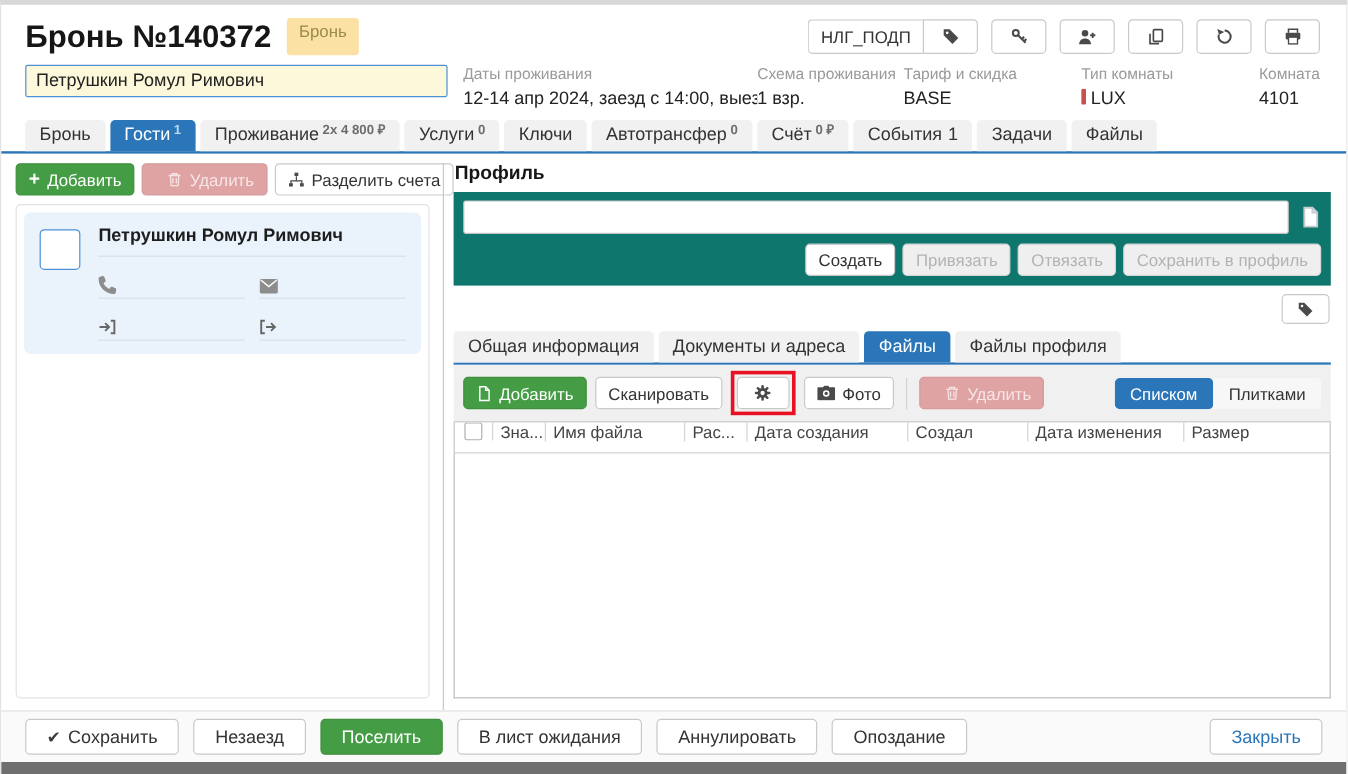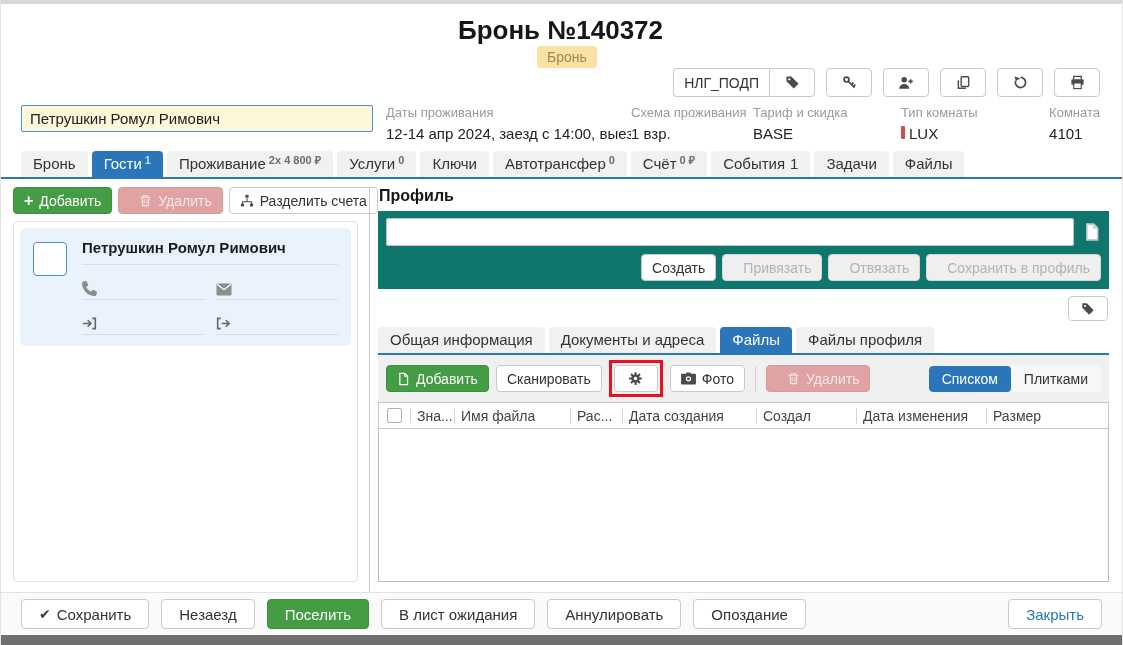--- a/index.html
+++ b/index.html
@@ -2,21 +2,21 @@
 <html><head>
 <meta charset="utf-8">
 <style>
   * { box-sizing: border-box; }
   html,body { margin:0; padding:0; background:#fff; }
   body { font-family:"Liberation Sans", sans-serif; color:#222; }
   .window { width:1123px; height:645px; border-top:4px solid #d8d8d8; border-left:1px solid #e3e3e3;
             border-right:1px solid #e3e3e3; background:#fff; display:flex; flex-direction:column; overflow:hidden; }
 
   
-  .hdr { display:flex; align-items:center; padding:11px 22px 2px 20px;flex-direction:column; }
+  .hdr { display:flex; padding:11px 22px 2px 20px; }
   .hdr-title { font-size:26px; font-weight:bold; color:#161616; white-space:nowrap; }
   .hdr-badge { margin-left:13px; background:#fbe2a4; color:#9b8a4e; font-size:14px; padding:3px 10px; border-radius:3px; }
   .hdr-actions { margin-left:auto; display:flex; gap:11px; align-items:center; }
   .btn-ic { width:46px; height:29px; background:#fff; border:1px solid #c9c9c9; border-radius:4px;
             display:flex; align-items:center; justify-content:center; cursor:pointer; }
   .acts-group { display:flex; }
   .acts-group .grp-lbl { border:1px solid #c9c9c9; border-right:none; border-radius:4px 0 0 4px; padding:0 10px;
             font-size:14px; color:#333; display:flex; align-items:center; height:29px; background:#fff; }
   .acts-group .btn-ic { border-radius:0 4px 4px 0; }
 
@@ -43,21 +43,21 @@
   
   .content { display:flex; flex:1; padding-top:8px; min-height:0; }
   .left { width:357px; padding:0 0 10px 12px; display:flex; flex-direction:column; }
   .vdiv { width:1px; background:#c9c9c9; margin-left:11px; }
   .right { flex:1; min-width:0; padding:0 13px 10px 8px; display:flex; flex-direction:column; }
 
   .btn { font-size:14px; padding:4px 10px; border-radius:4px; border:1px solid #c9c9c9; background:#fff; color:#333;
          display:inline-flex; align-items:center; gap:6px; height:27px; white-space:nowrap; cursor:pointer; font-family:inherit; }
   .btn-green { background:#449d44; border-color:#3f8f3f; color:#fff; }
   .btn-pink { background:#dfa3a3; border-color:#d79a9a; color:#f7e6e6;padding-left:20px; }
-  .btn.disabled { background:#efefef; border-color:#d7d7d7; color:#b3b3b3; cursor:default;padding-left:20px; }
+  .btn.disabled { background:#efefef; border-color:#d7d7d7; color:#b3b3b3; cursor:default; }
   .plus { font-weight:bold; font-size:16px; line-height:1; }
 
   .ltb { display:flex; gap:6px; }
   .glist { border:1px solid #e2e2e2; border-radius:4px; margin-top:7px; flex:1; padding:6px; background:#fff; }
   .gcard { background:#eaf3fb; border-radius:6px; padding:11px 13px; display:flex; gap:15px; }
   .gcheck { width:34px; height:34px; background:#fff; border:1px solid #4a90d9; border-radius:4px; margin-top:3px; flex-shrink:0; cursor:pointer; }
   .ginfo { flex:1; min-width:0; }
   .gname { font-size:15px; font-weight:bold; color:#1d1d1d; padding-bottom:8px; border-bottom:1px solid #d6dee5; white-space:nowrap; }
   .grow { display:flex; gap:12px; margin-top:13px; }
   .gfield { flex:1; display:flex; align-items:flex-end; gap:7px; border-bottom:1px solid #d6dee5; padding-bottom:3px; height:22px; }
@@ -72,21 +72,21 @@
             display:flex; align-items:center; justify-content:center; cursor:pointer; }
 
   .ftb { background:#f0f0f0; padding:5px 8px; display:flex; align-items:center; gap:7px; }
   .red-wrap { border:3px solid #e81123; padding:2px; display:inline-flex; background:transparent; }
   .ftb-sep { width:1px; height:26px; background:#d2d2d2; margin:0 3px; }
   .view-group { margin-left:auto; display:flex; border-radius:4px; overflow:hidden; }
   .view-btn { font-size:14px; padding:5px 13px; cursor:pointer; white-space:nowrap; }
   .view-active { background:#2a76b9; color:#fff; border-radius:4px; }
   .view-idle { background:#f7f7f7; color:#333; }
 
-  .thead { display:flex; border:1px solid #c6c6c6; height:27px; align-items:center; font-size:14px; color:#444; background:#fff; }
+  .thead { display:flex; border:1px solid #c6c6c6; height:27px; align-items:flex-start; font-size:14px; color:#444; background:#fff; }
   .th { border-right:1px solid #d4d4d4; padding:0 6px; display:flex; align-items:center; overflow:hidden; white-space:nowrap; }
   .th:last-child { border-right:none; }
   .th-cb { width:32px; justify-content:center; flex-shrink:0; }
   .th-c0 { width:44px; flex-shrink:0; } .th-c1 { width:116px; flex-shrink:0; } .th-c2 { width:52px; flex-shrink:0; }
   .th-c3 { width:134px; flex-shrink:0; } .th-c4 { width:100px; flex-shrink:0; } .th-c5 { width:130px; flex-shrink:0; }
   .th-c6 { flex:1; }
   .cb { width:15px; height:15px; background:#fff; border:1px solid #b0b0b0; border-radius:2px; cursor:pointer; }
   .tbody { border:1px solid #bdbdbd; border-top:none; flex:1; background:#fff; }
 
   

